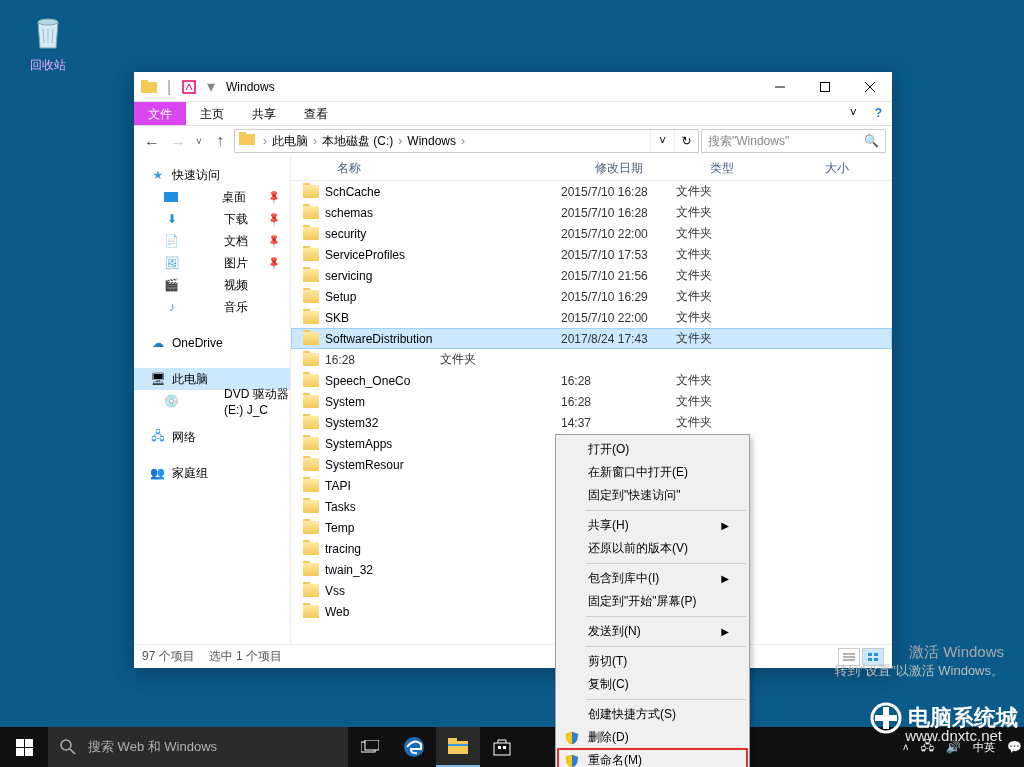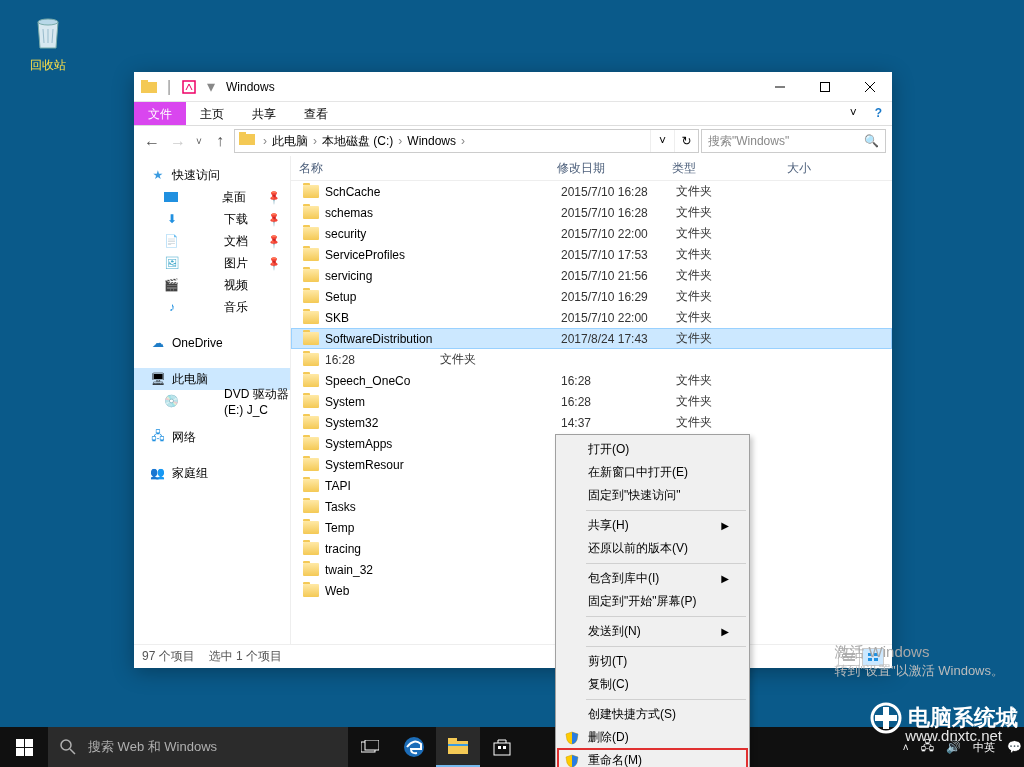--- a/index.html
+++ b/index.html
@@ -1,18 +1,18 @@
 <!DOCTYPE html>
 <html><head>
 <meta charset="utf-8">
 <style>
 * { margin: 0; padding: 0; box-sizing: border-box; font-family: "Microsoft YaHei", "Segoe UI", sans-serif; }
 body { width: 1024px; height: 767px; background: #0a5a8a; overflow: hidden; position: relative; }
 
-.desktop-icon { position: absolute; top: 10px; left: 18px; width: 60px; text-align: center; color: #fde047; cursor: pointer; }
+.desktop-icon { position: absolute; top: 10px; left: 18px; width: 60px; text-align: center; color: #f0abfc; cursor: pointer; }
 .desktop-icon .bin-icon { width: 44px; height: 44px; margin: 0 auto 3px; display: flex; align-items: center; justify-content: center; }
 .desktop-icon .label { font-size: 12px; }
 
 .explorer-window { position: absolute; top: 72px; left: 134px; width: 758px; height: 596px; background: white; box-shadow: 0 4px 20px rgba(0,0,0,0.3); display: flex; flex-direction: column; }
 
 .titlebar { height: 30px; background: white; display: flex; align-items: center; padding-left: 2px; border-bottom: 1px solid #e5e5e5; }
 .tb-icon { width: 20px; height: 20px; margin: 0 3px; display: flex; align-items: center; justify-content: center; }
 .tb-title { font-size: 12px; margin-left: 6px; flex: 1; }
 .win-btn { width: 45px; height: 29px; display: flex; align-items: center; justify-content: center; cursor: pointer; }
 
@@ -35,21 +35,21 @@
 .nav-pane { width: 157px; border-right: 1px solid #eee; background: white; font-size: 12px; padding-top: 8px; overflow: hidden; }
 .nav-item { height: 22px; display: flex; align-items: center; padding-left: 16px; cursor: pointer; gap: 6px; position: relative; }
 .nav-item .pin { position: absolute; right: 10px; color: #888; font-size: 10px; transform: rotate(315deg); }
 .nav-item.selected { background: #cce8ff; }
 .nav-item.lv2 { padding-left: 30px; gap: 44px; }
 .nav-group-gap { height: 14px; }
 .ico { width: 16px; height: 16px; display: inline-flex; align-items: center; justify-content: center; flex-shrink: 0; }
 
 .file-list { flex: 1; position: relative; font-size: 12px; }
 .columns { height: 25px; display: flex; align-items: center; border-bottom: 1px solid #eee; color: #4b5e7a; padding-left: 8px; }
-.col-name { width: 258px; }
+.col-name { width: 258px; margin-left: 38px; }
 .col-date { width: 115px; }
 .col-type { width: 115px; }
 .col-size { flex: 1; }
 .rows { overflow-y: auto; height: calc(100% - 25px); position: relative; }
 .rows::-webkit-scrollbar { width: 17px; }
 .rows::-webkit-scrollbar-track { background: #f0f0f0; }
 .rows::-webkit-scrollbar-thumb { background: #c0c0c0; }
 .row { height: 21px; display: flex; align-items: center; padding-left: 12px; cursor: pointer; }
 .row.selected { background: #cce8ff; border: 1px solid #99d1ff; padding-left: 11px; }
 .row .folder-ico { width: 16px; height: 13px; margin-right: 6px; background: linear-gradient(#ffe9a6, #f4c955); border-radius: 1px; position: relative; flex-shrink: 0; }
@@ -63,21 +63,21 @@
 .view-btn { width: 22px; height: 18px; border: 1px solid #ccc; display: flex; align-items: center; justify-content: center; cursor: pointer; }
 .view-btn.active { background: #cce8ff; }
 
 .context-menu { position: absolute; top: 434px; left: 555px; width: 195px; background: #f0f0f0; border: 1px solid #a0a0a0; box-shadow: 3px 3px 5px rgba(0,0,0,0.2); font-size: 12px; padding: 3px 2px; z-index: 100; }
 .cm-item { height: 23px; display: flex; align-items: center; padding-left: 30px; padding-right: 18px; cursor: pointer; position: relative; }
 .cm-sep { height: 1px; background: #d0d0d0; margin: 3px 1px 3px 28px; }
 .cm-item .arrow { margin-left: auto; font-size: 10px; }
 .cm-item .shield { position: absolute; left: 7px; width: 14px; height: 14px; }
 .cm-item.highlighted { outline: 2px solid #e03030; outline-offset: -1px; }
 
-.watermark { position: absolute; right: 20px; top: 643px; text-align: left; color: #bcbcbc; font-size: 13px; z-index: 50; pointer-events:none; }
+.watermark { position: absolute; right: 20px; top: 643px; text-align: right; color: #bcbcbc; font-size: 13px; z-index: 50; pointer-events:none; }
 .watermark .line1 { font-size: 15px; color: #a8a8a8; }
 .logo-watermark { position: absolute; right: 6px; bottom: 32px; color: white; font-size: 22px; font-weight: bold; display: flex; align-items: center; gap: 5px; z-index:60; }
 .logo-watermark .url { position:absolute; top:26px; right:16px; font-size:15px; font-weight:normal; opacity:0.9; white-space:nowrap; }
 
 .taskbar { position: absolute; bottom: 0; left: 0; right: 0; height: 40px; background: #101010; display: flex; align-items: stretch; }
 .start-btn { width: 48px; display: flex; align-items: center; justify-content: center; cursor: pointer; }
 .taskbar-search { flex: 0 0 300px; background: #2b2b2b; display: flex; align-items: center; padding: 0 12px; color: #b0b0b0; font-size: 13px; gap: 12px; }
 .task-icon { width: 44px; display: flex; align-items: center; justify-content: center; cursor: pointer; }
 .task-icon.active { border-bottom: 2px solid #76b9ed; background: #2a2a2a; }
 .tray { margin-left: auto; display: flex; align-items: center; padding-right: 2px; gap: 12px; color: white; font-size: 12px; }
@@ -348,20 +348,26 @@
     <span class="tp">文件夹</span>
           </div>
           <div class="row">
             <span class="folder-ico"></span>
     <span class="fn">twain_32</span>
     <span class="dt">16:28</span>
     <span class="tp">文件夹</span>
           </div>
           <div class="row">
             <span class="folder-ico"></span>
+    <span class="fn">Vss</span>
+    <span class="dt">16:28</span>
+    <span class="tp">文件夹</span>
+          </div>
+          <div class="row">
+            <span class="folder-ico"></span>
     <span class="fn">Web</span>
     <span class="dt">22:00</span>
     <span class="tp">文件夹</span>
           </div>
         </div>
     </div>
   </div>
 
   <div class="statusbar">
     <span>97 个项目</span>

